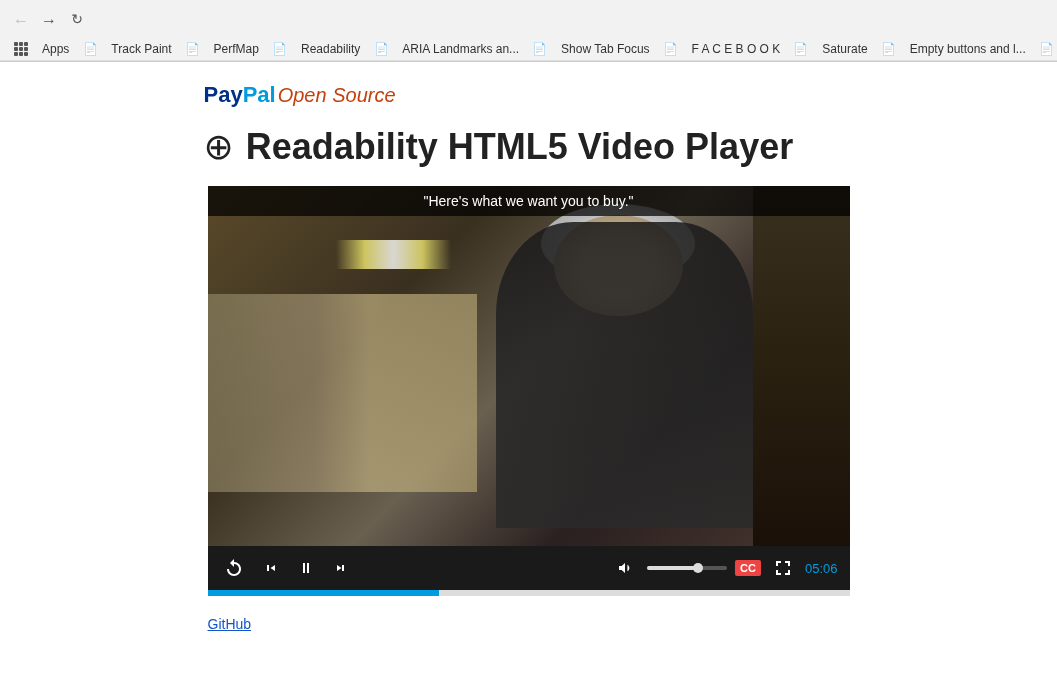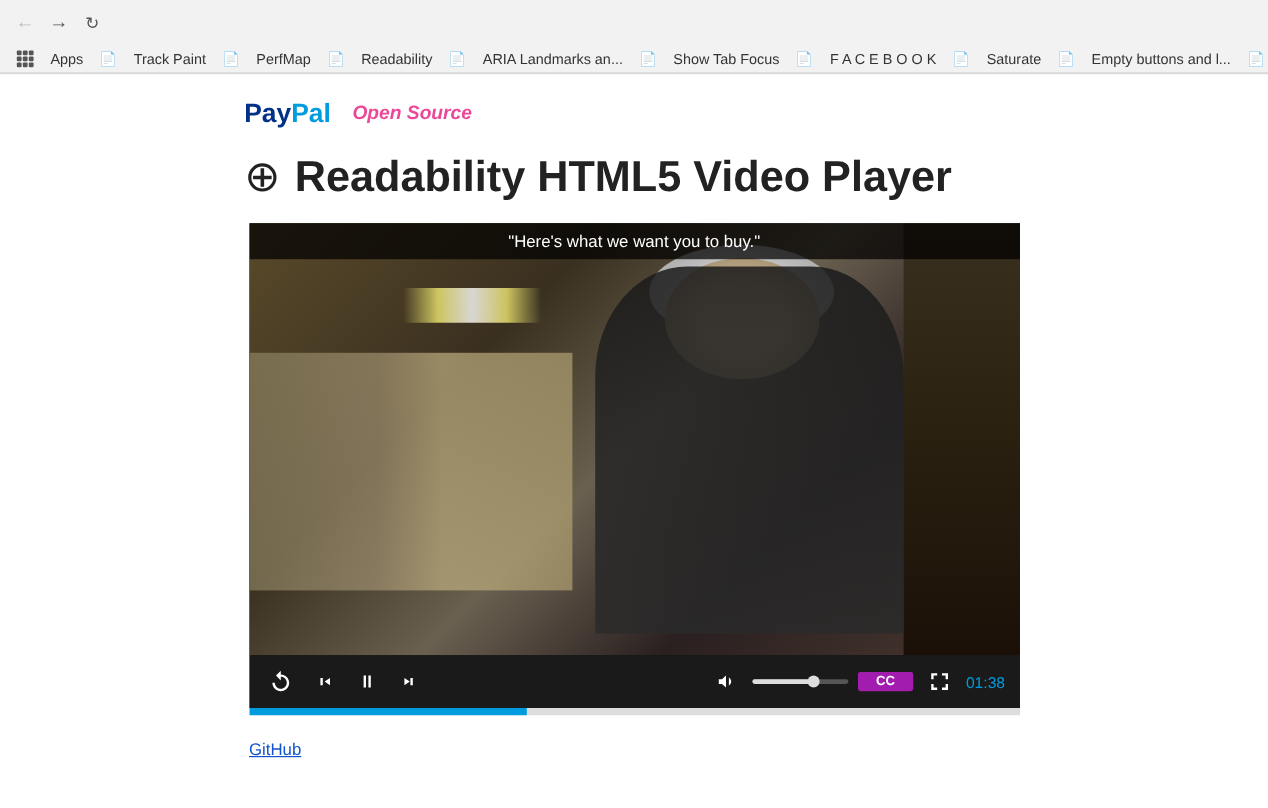--- a/index.html
+++ b/index.html
@@ -110,36 +110,36 @@
     }
     .main-area {
       display: flex;
       flex-direction: column;
       align-items: center;
       padding: 0 20px;
     }
     .brand-header {
       display: flex;
       align-items: center;
-      gap: 18px;
+      gap: 2px;
       margin-bottom: 18px;
       align-self: center;
       width: 650px;
     }
     .paypal-logo {
       font-size: 22px;
       font-weight: bold;
     }
     .paypal-logo span.pay { color: #003087; }
     .paypal-logo span.pal { color: #009cde; }
     .open-source {
-      font-size: 16px;
-      color: #ec4899;
+      font-size: 20px;
+      color: #c2410c;
       font-style: italic;
-      font-weight: 700;
+      font-weight: 400;
     }
     .page-title-area {
       display: flex;
       align-items: center;
       gap: 12px;
       margin-bottom: 18px;
       width: 650px;
     }
     .title-icon {
       font-size: 36px;
@@ -294,24 +294,24 @@
     .volume-thumb {
       width: 10px;
       height: 10px;
       background: #ddd;
       border-radius: 50%;
       position: absolute;
       top: -3px;
       left: 58%;
     }
     .cc-btn {
-      background: #a21caf;
+      background: #ef4444;
       color: #fff;
       border: none;
-      padding: 2px 15px;
+      padding: 2px 5px;
       font-size: 11px;
       cursor: pointer;
       border-radius: 2px;
       font-weight: bold;
     }
     .fullscreen-btn { font-size: 14px; }
     .time-display {
       color: #ddd;
       font-size: 13px;
       white-space: nowrap;
@@ -489,21 +489,21 @@
 
         <button class="cc-btn">CC</button>
 
         <button class="ctrl-btn fullscreen-btn" title="Fullscreen">
           <svg width="16" height="16" viewBox="0 0 16 16" fill="white">
             <path d="M1 1h5V3H3v3H1V1zm9 0h5v5h-2V3h-3V1zM1 10h2v3h3v2H1v-5zm12 3h-3v2h5v-5h-2v3z"></path>
           </svg>
         </button>
 
         <span class="time-display">
-          <span class="time-current">01:38</span>
+          <span class="time-current">05:06</span>
         </span>
       </div>
     </div>
 
     <div class="progress-bar-container">
       <div class="progress-fill" style="width: 36%;"></div>
     </div>
 
     <a class="github-link" href="#">GitHub</a>
 

